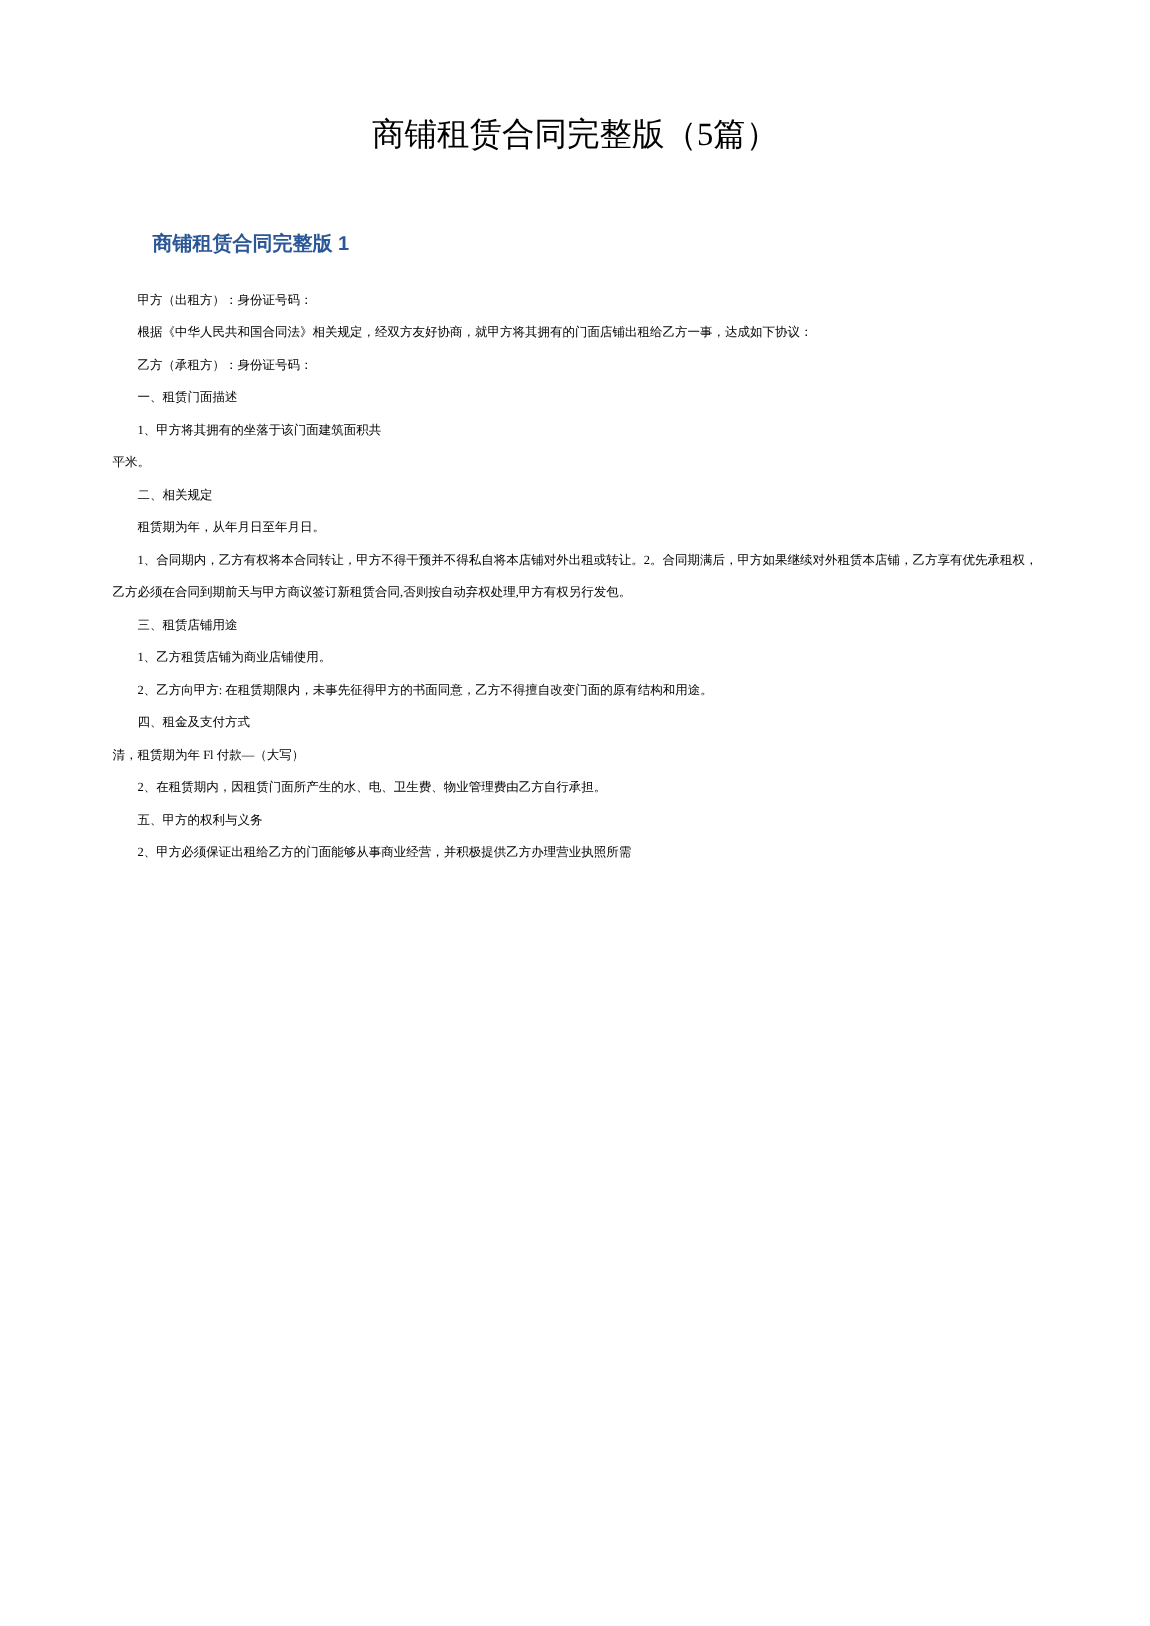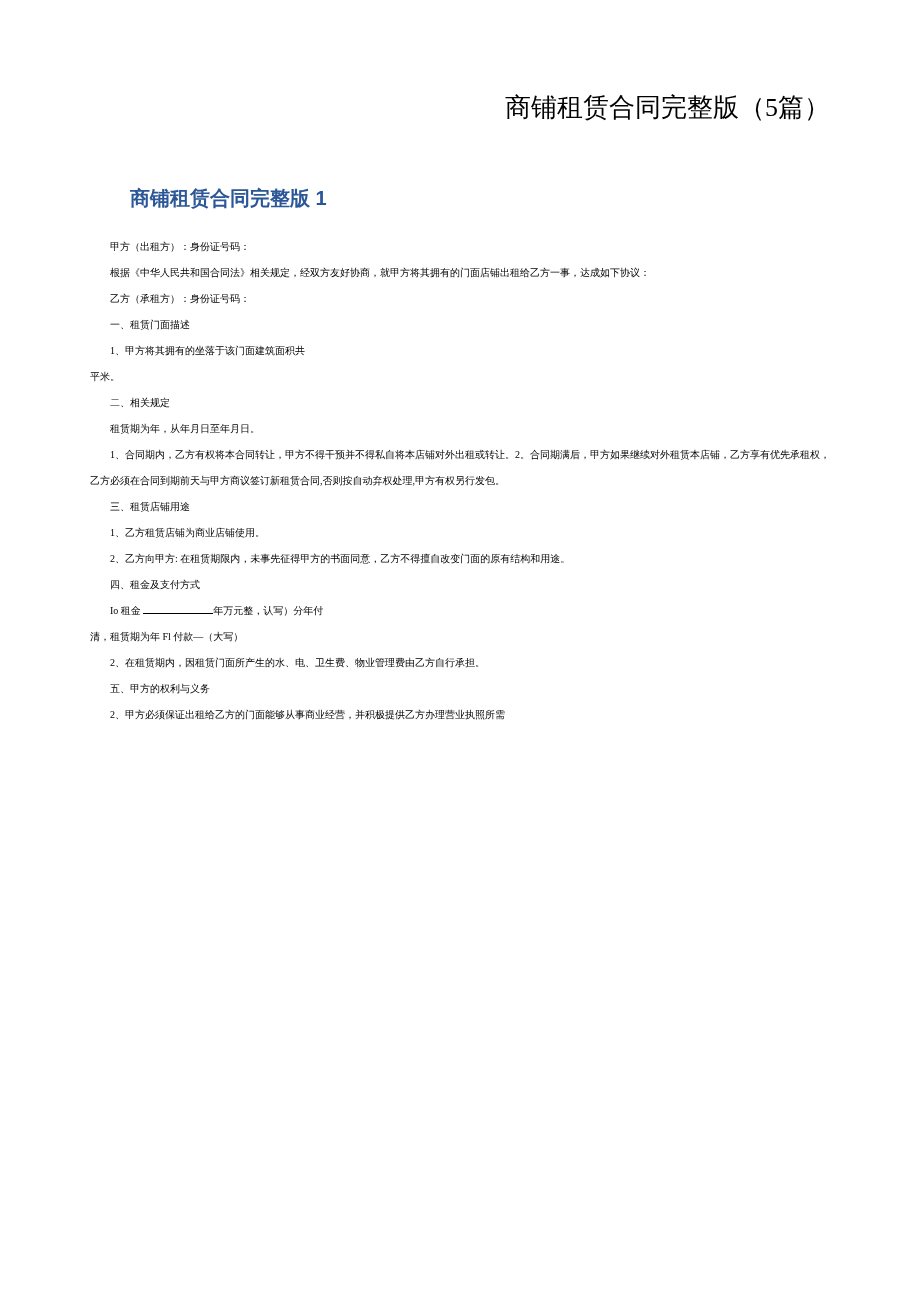--- a/index.html
+++ b/index.html
@@ -8,29 +8,29 @@
     width: 920px;
     height: 1301px;
     font-family: "SimSun", "宋体", serif;
     color: #000;
     position: relative;
   }
   .page {
     padding: 90px 90px 60px 90px;
   }
   h1 {
-    text-align: right;
+    text-align: center;
     font-size: 26px;
     font-weight: normal;
     font-family: "SimSun", "宋体", serif;
     margin-bottom: 60px;
   }
   .sub {
     color: #2b5797;
-    font-size: 20px;
+    font-size: 16px;
     font-family: "Microsoft YaHei", "SimHei", sans-serif;
     font-weight: bold;
     margin-bottom: 22px;
     text-indent: 2em;
   }
   p {
     font-size: 10px;
     line-height: 2.6;
     text-indent: 2em;
     font-family: "SimSun", "宋体", serif;
@@ -58,20 +58,17 @@
   <p>一、租赁门面描述</p>
   <p>1、甲方将其拥有的坐落于该门面建筑面积共</p>
   <p class="noindent">平米。</p>
   <p>二、相关规定</p>
   <p>租赁期为年，从年月日至年月日。</p>
   <p>1、合同期内，乙方有权将本合同转让，甲方不得干预并不得私自将本店铺对外出租或转让。2。合同期满后，甲方如果继续对外租赁本店铺，乙方享有优先承租权，乙方必须在合同到期前天与甲方商议签订新租赁合同,否则按自动弃权处理,甲方有权另行发包。</p>
   <p>三、租赁店铺用途</p>
   <p>1、乙方租赁店铺为商业店铺使用。</p>
   <p>2、乙方向甲方: 在租赁期限内，未事先征得甲方的书面同意，乙方不得擅自改变门面的原有结构和用途。</p>
   <p>四、租金及支付方式</p>
-  <p>
-    <span>Io 租金 </span><span class="blank"></span><span>年万元整，认写）分年付</span>
-  </p>
   <p class="noindent">清，租赁期为年 Fl 付款—（大写）</p>
   <p>2、在租赁期内，因租赁门面所产生的水、电、卫生费、物业管理费由乙方自行承担。</p>
   <p>五、甲方的权利与义务</p>
   <p>2、甲方必须保证出租给乙方的门面能够从事商业经营，并积极提供乙方办理营业执照所需</p>
 </div>
 
 </body></html>

